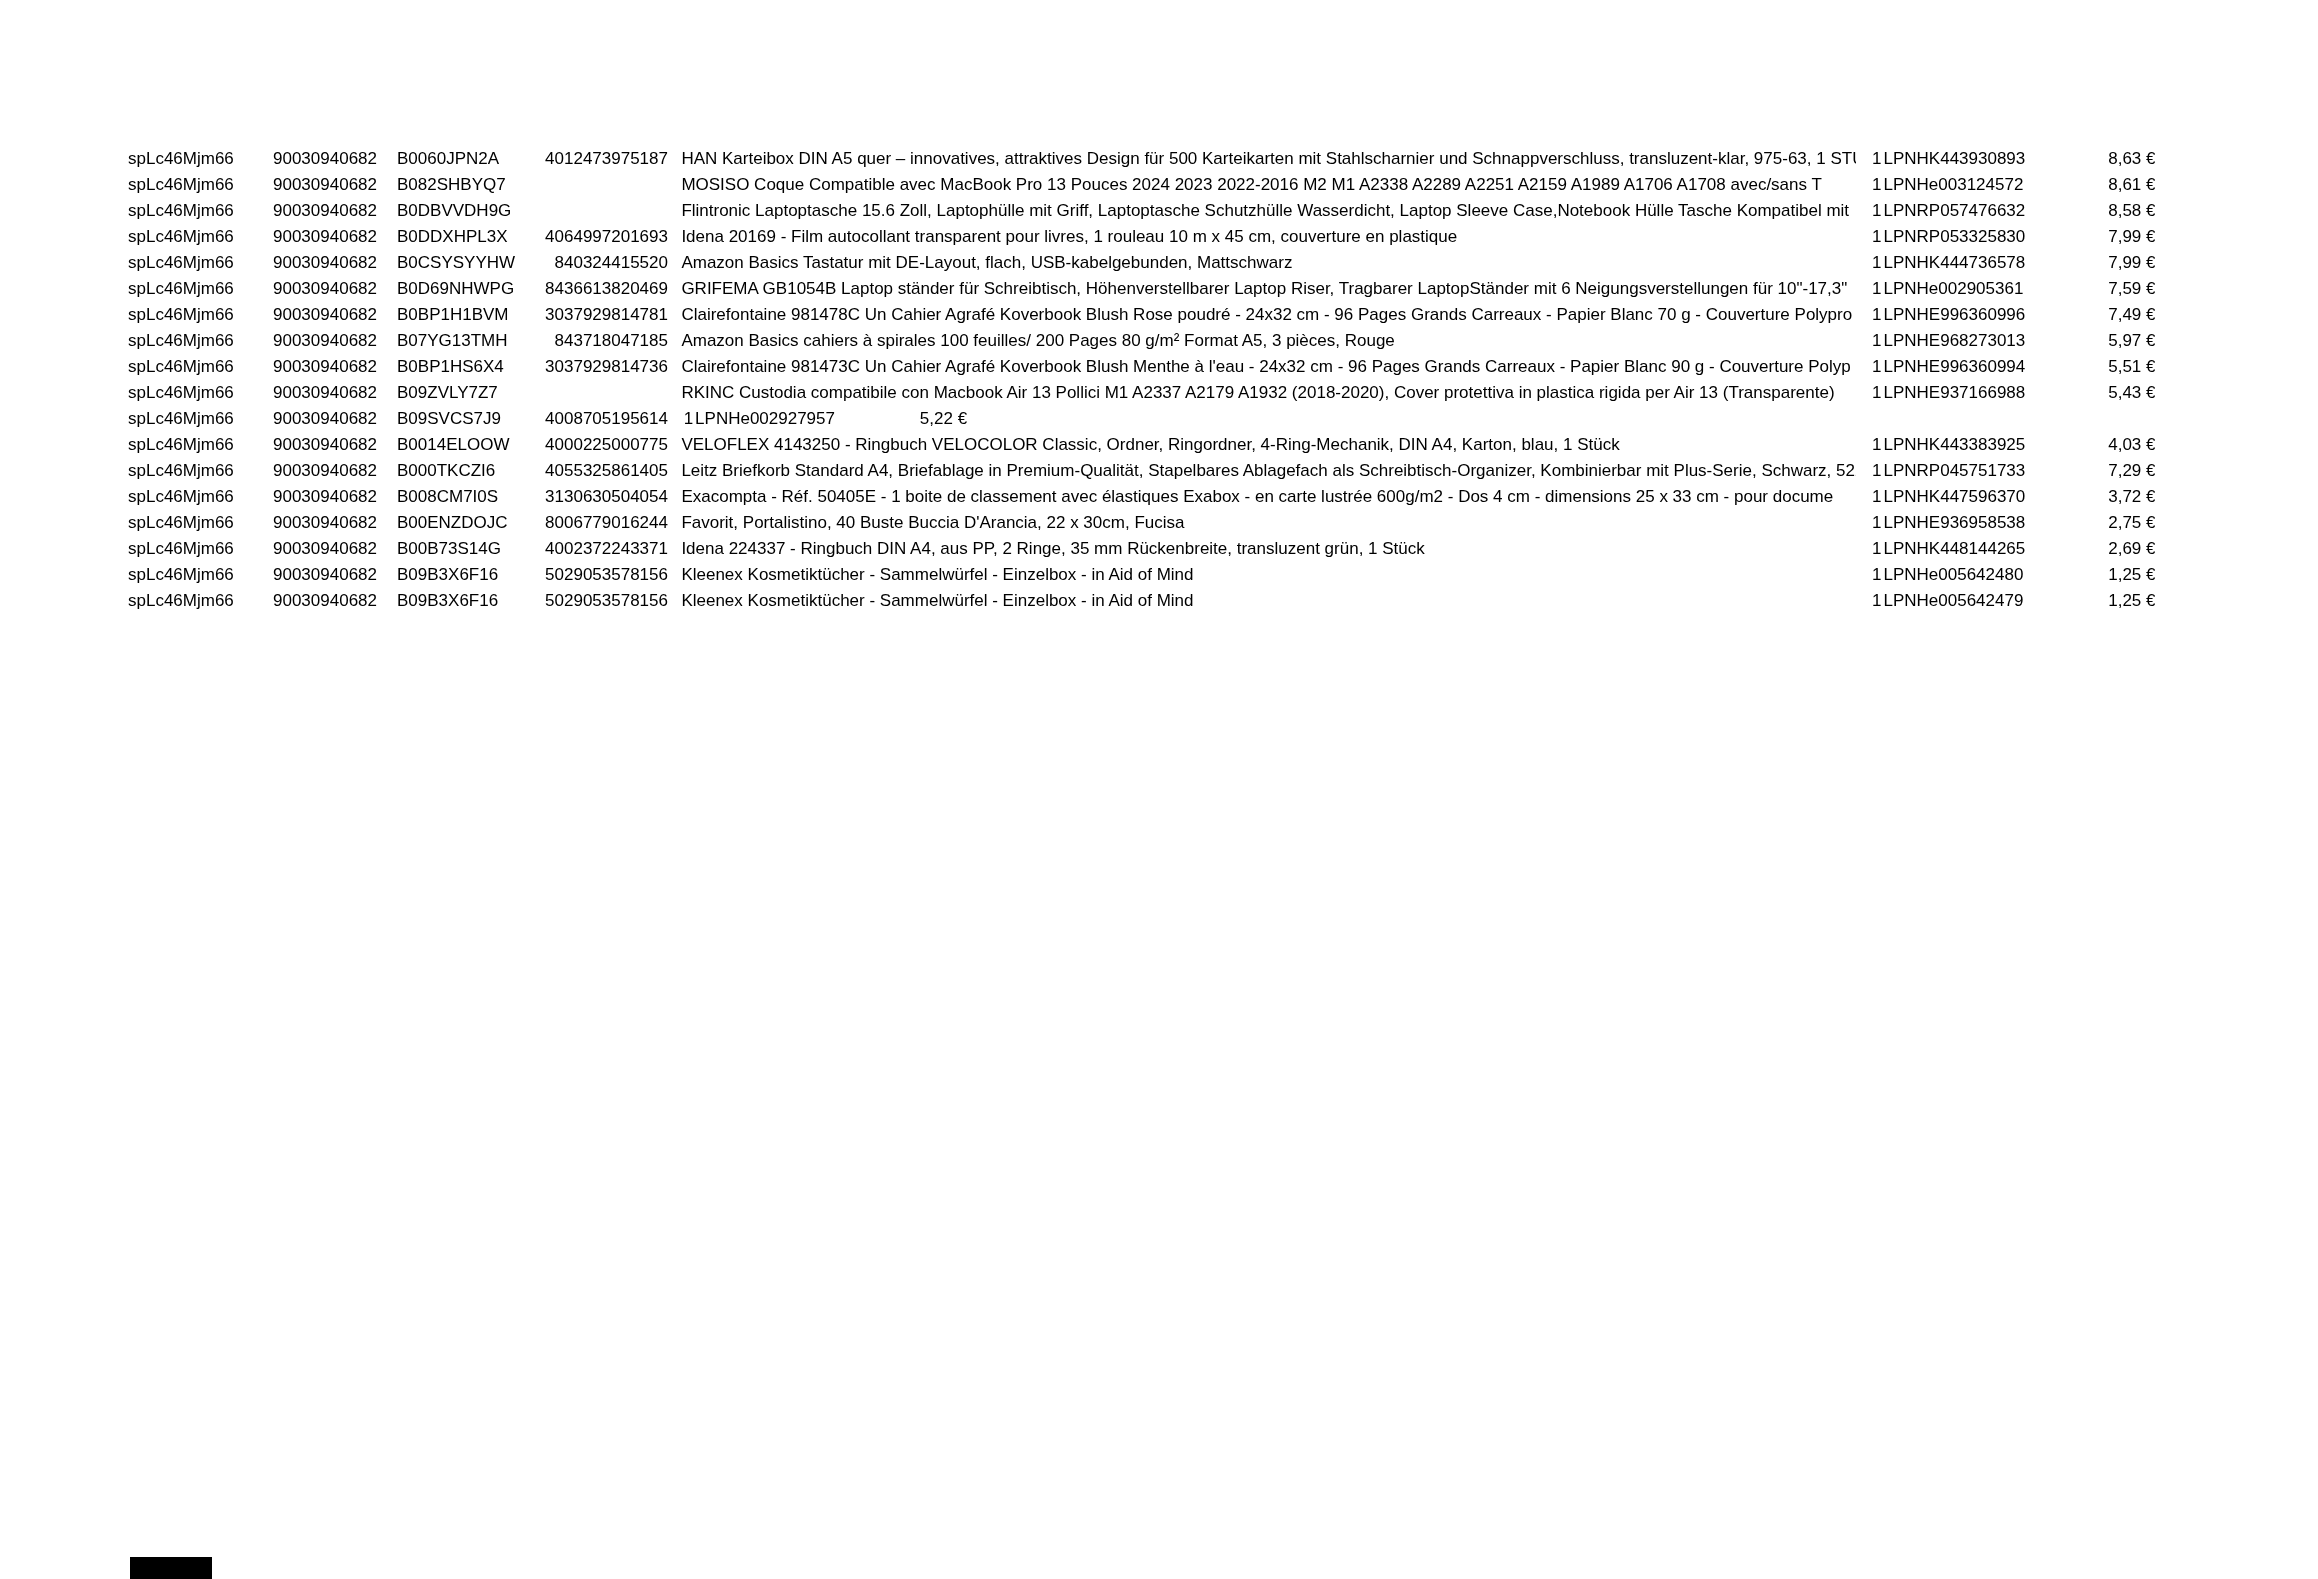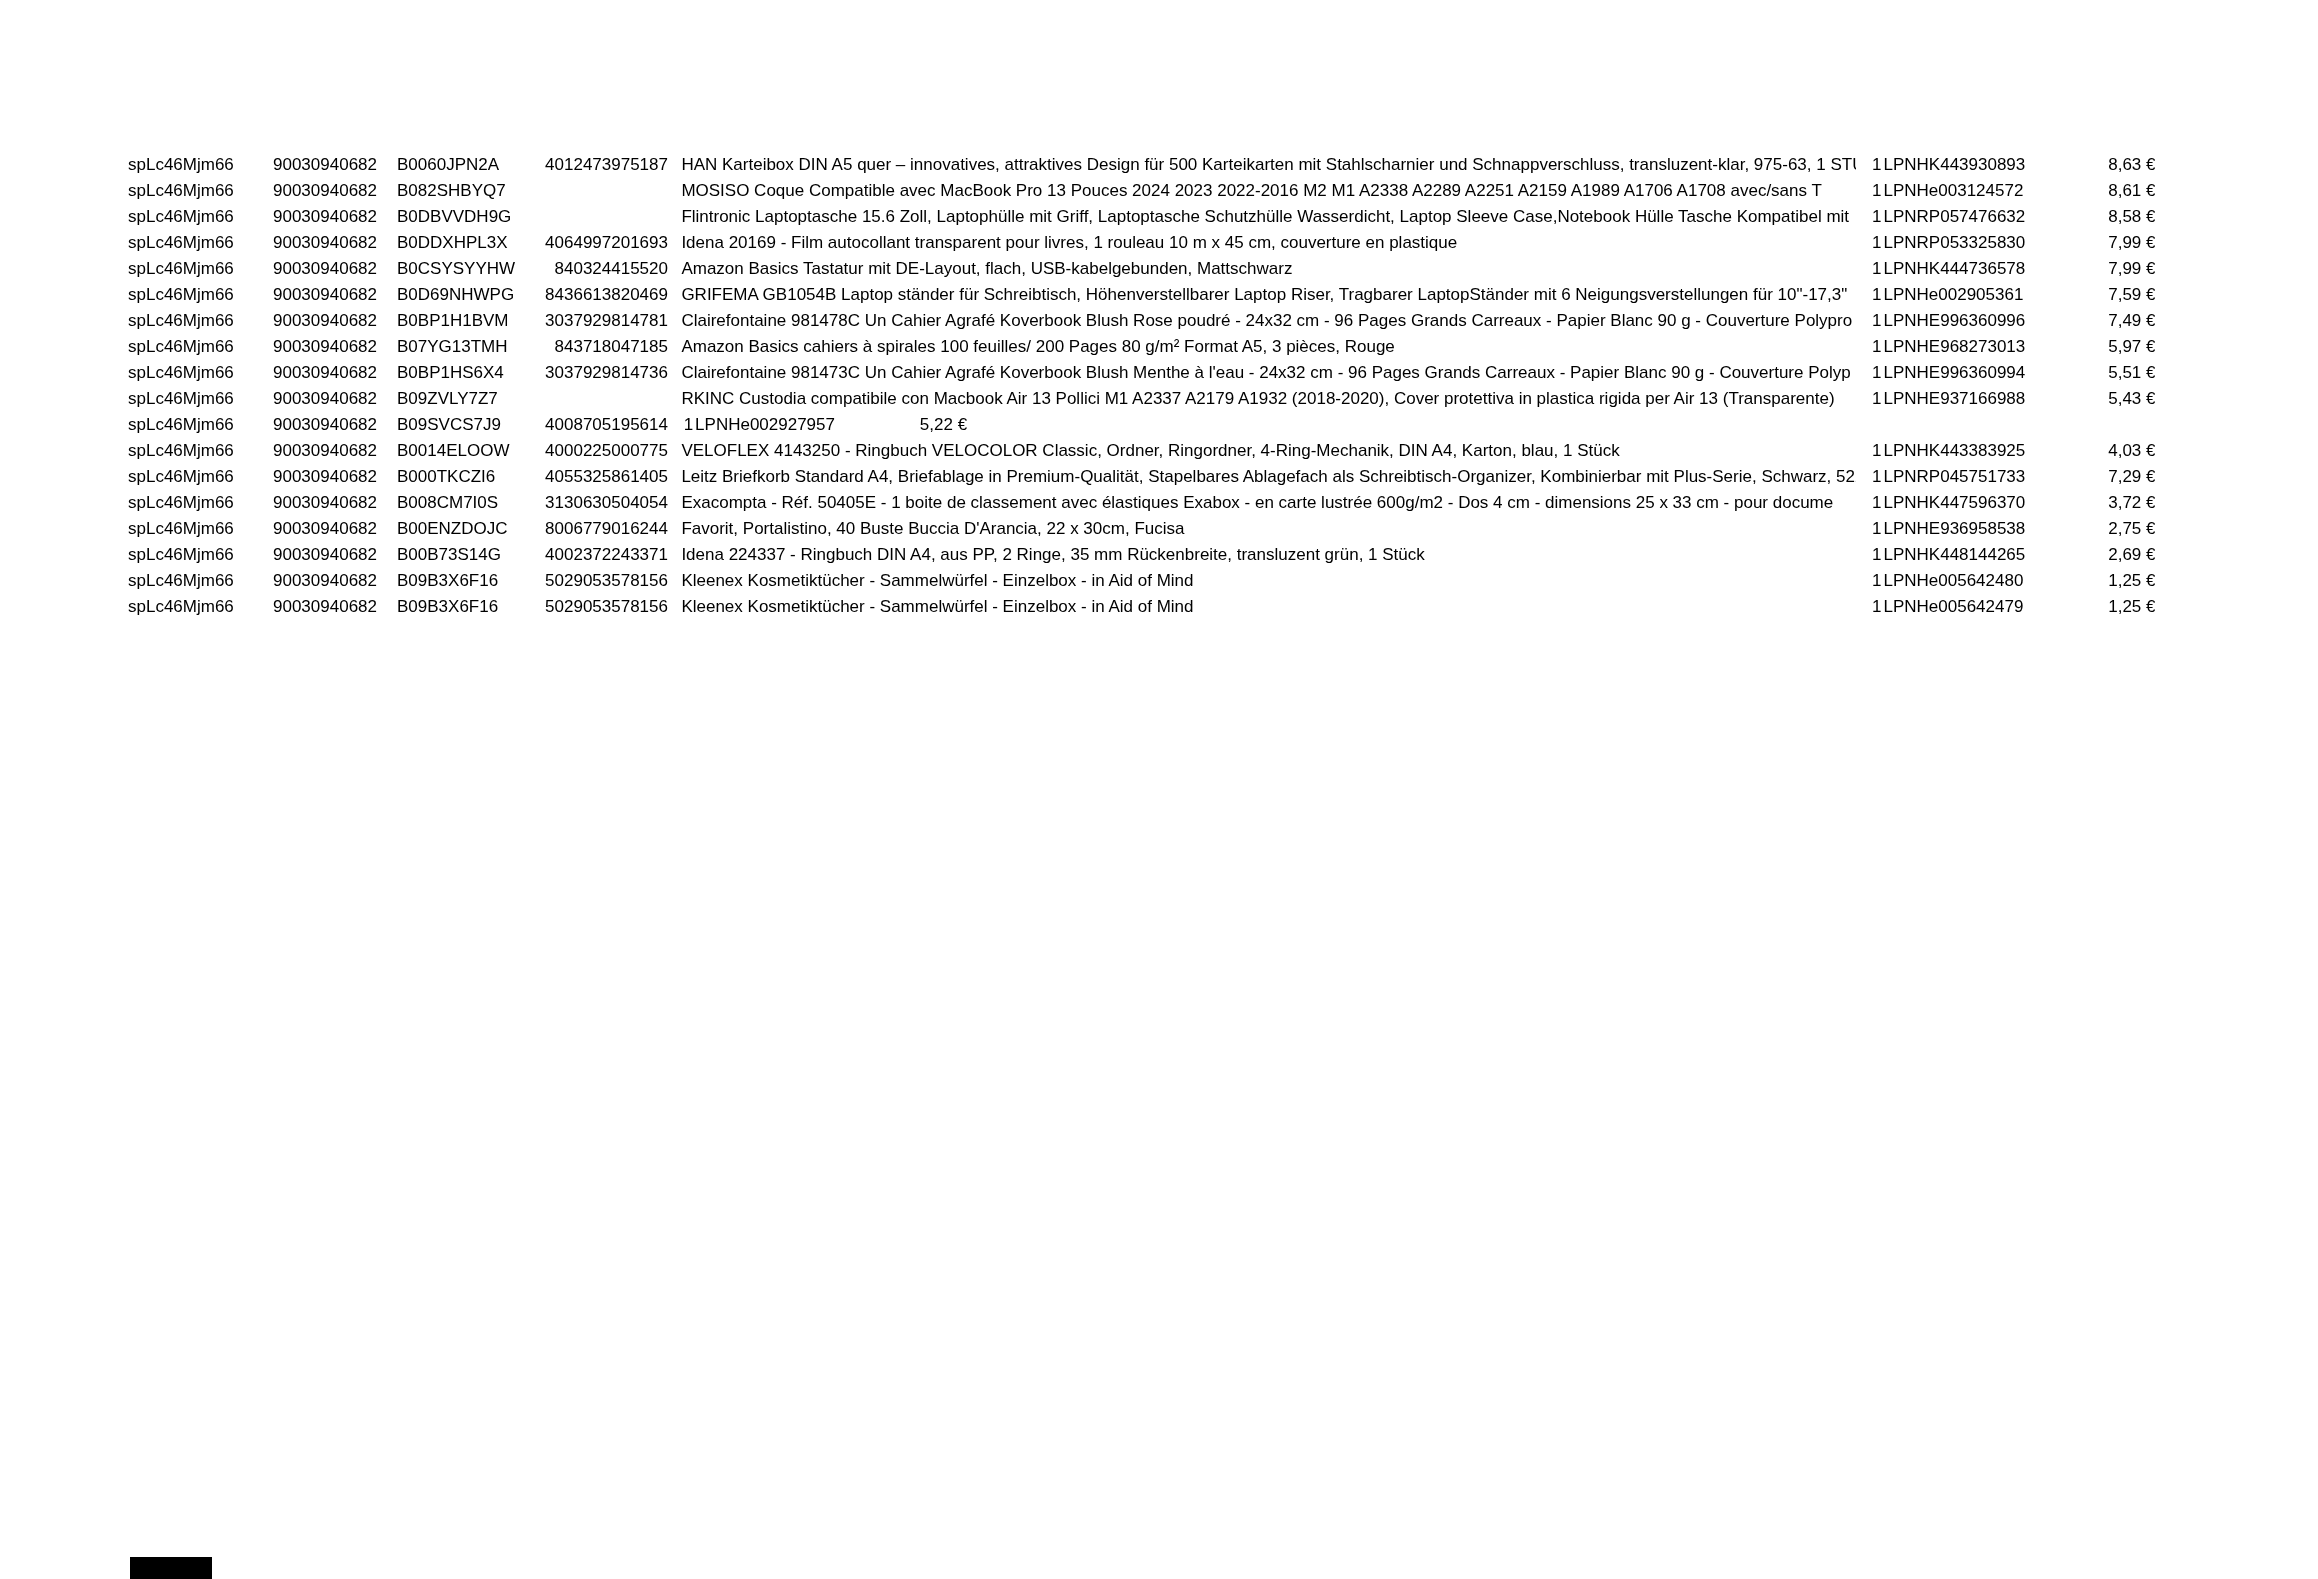--- a/index.html
+++ b/index.html
@@ -17,21 +17,21 @@
     color: #000000;
   }
   #manifest-table {
     position: absolute;
     top: 149px;
     left: 0;
     width: 2319px;
   }
   .row {
     display: flex;
-    align-items: flex-end;
+    align-items: flex-start;
     height: 26px;
     white-space: nowrap;
   }
   .cell { flex: 0 0 auto; overflow: hidden; }
   .c-ship  { margin-left: 128px; width: 145px; }
   .c-ref   { width: 124px; }
   .c-asin  { width: 147px; }
   .c-ean   { width: 124px; text-align: right; }
   .c-desc  { margin-left: 13.4px; width: 1175px; }
   .c-qty   { margin-left: 4.5px; width: 20.6px; text-align: right; }
@@ -108,21 +108,21 @@
       <div class="cell c-desc">GRIFEMA GB1054B Laptop ständer für Schreibtisch, Höhenverstellbarer Laptop Riser, Tragbarer LaptopStänder mit 6 Neigungsverstellungen für 10"-17,3"</div>
       <div class="cell c-qty">1</div>
       <div class="cell c-lpn">LPNHe002905361</div>
       <div class="cell c-price">7,59 €</div>
     </div>
     <div class="row">
       <div class="cell c-ship">spLc46Mjm66</div>
       <div class="cell c-ref">90030940682</div>
       <div class="cell c-asin">B0BP1H1BVM</div>
       <div class="cell c-ean">3037929814781</div>
-      <div class="cell c-desc">Clairefontaine 981478C Un Cahier Agrafé Koverbook Blush Rose poudré - 24x32 cm - 96 Pages Grands Carreaux - Papier Blanc 90 g - Couverture Polypro</div>
+      <div class="cell c-desc">Clairefontaine 981478C Un Cahier Agrafé Koverbook Blush Rose poudré - 24x32 cm - 96 Pages Grands Carreaux - Papier Blanc 70 g - Couverture Polypro</div>
       <div class="cell c-qty">1</div>
       <div class="cell c-lpn">LPNHE996360996</div>
       <div class="cell c-price">7,49 €</div>
     </div>
     <div class="row">
       <div class="cell c-ship">spLc46Mjm66</div>
       <div class="cell c-ref">90030940682</div>
       <div class="cell c-asin">B07YG13TMH</div>
       <div class="cell c-ean">843718047185</div>
       <div class="cell c-desc">Amazon Basics cahiers à spirales 100 feuilles/ 200 Pages 80 g/m² Format A5, 3 pièces, Rouge</div>

